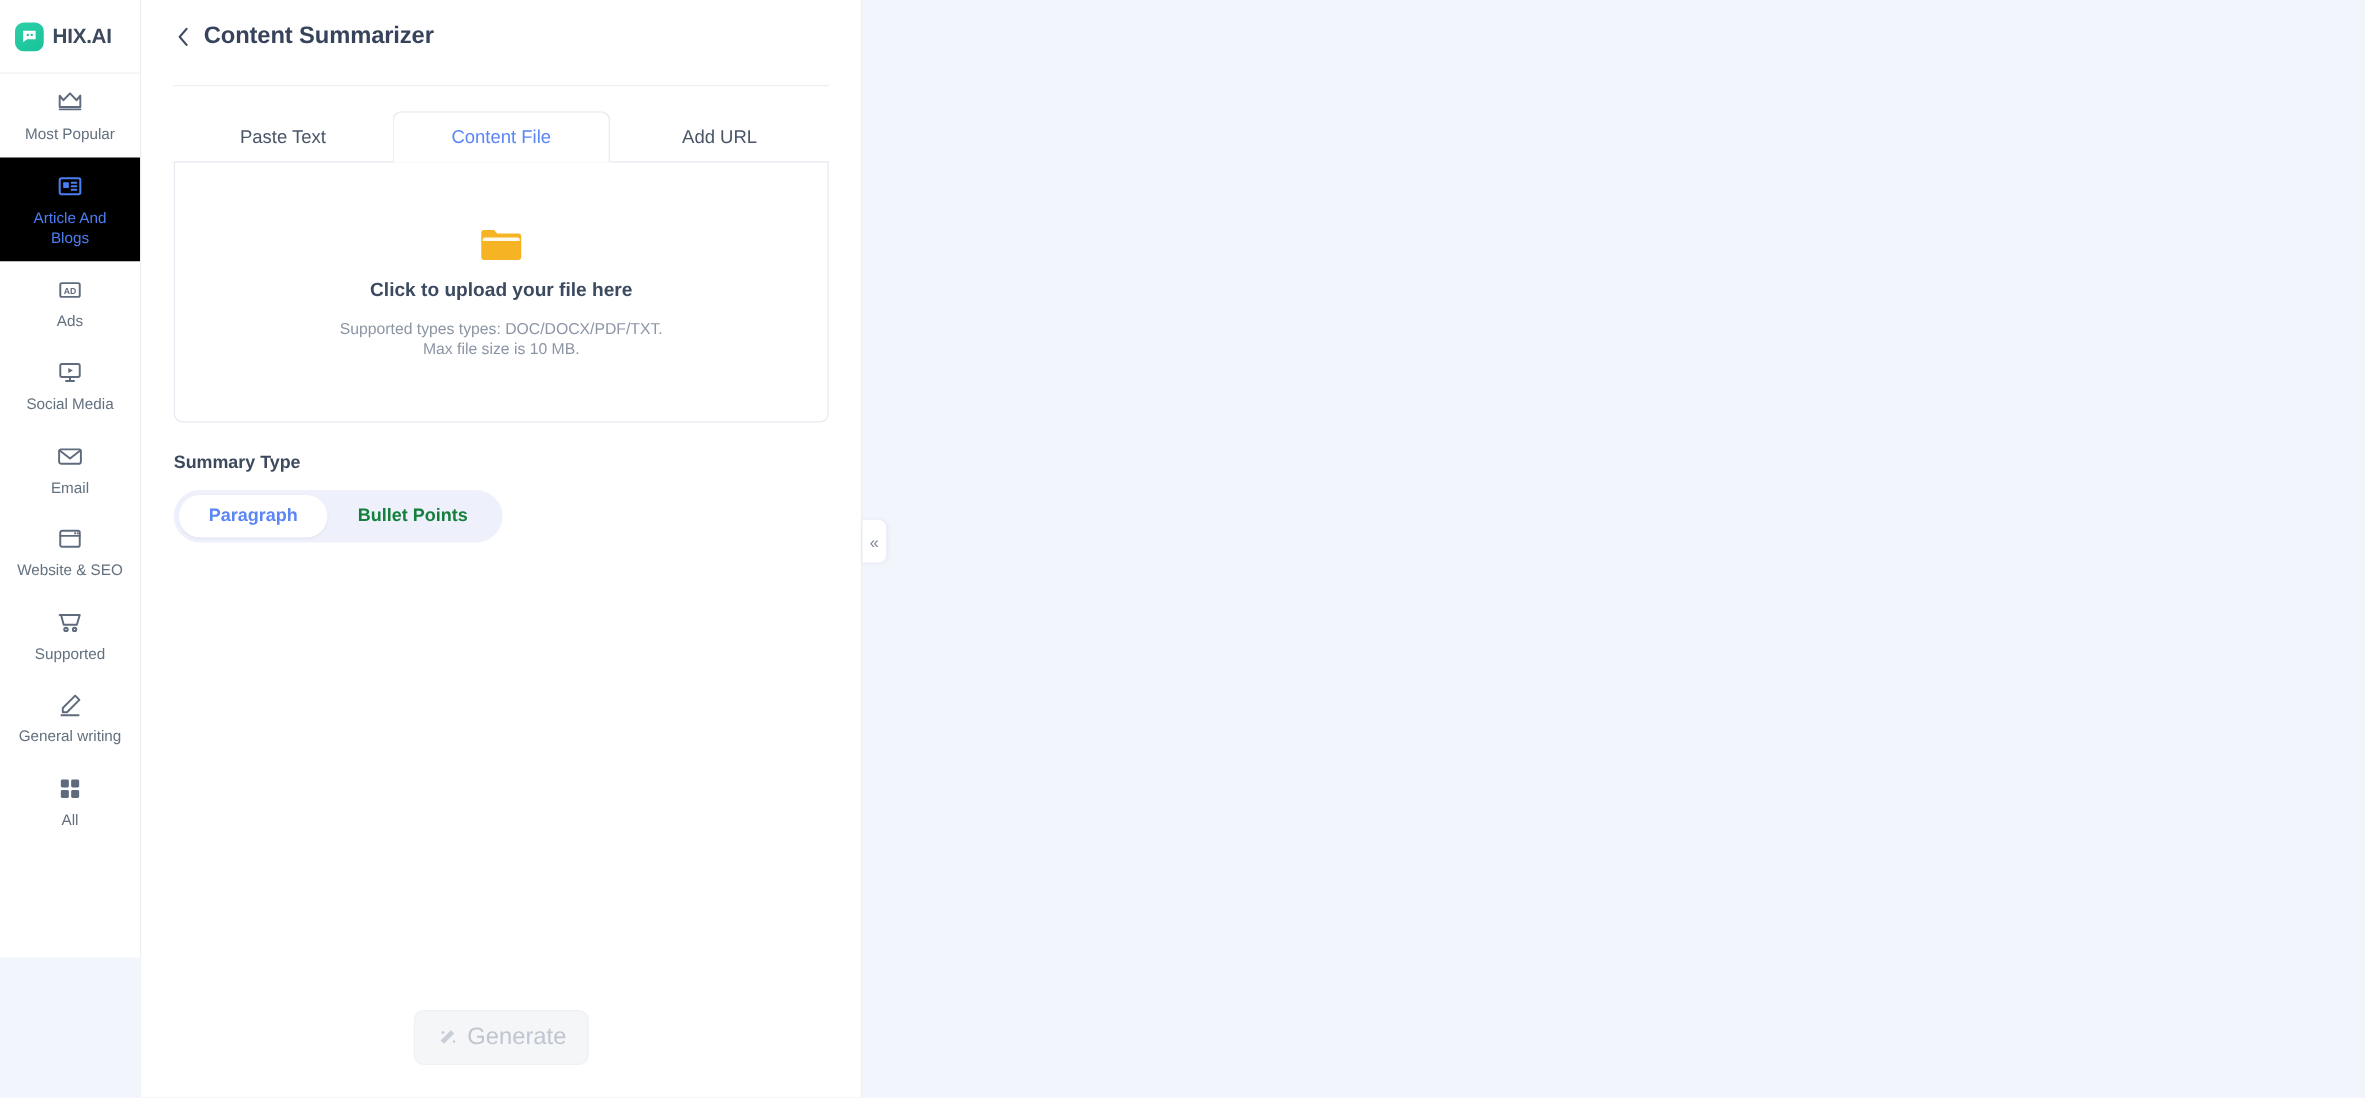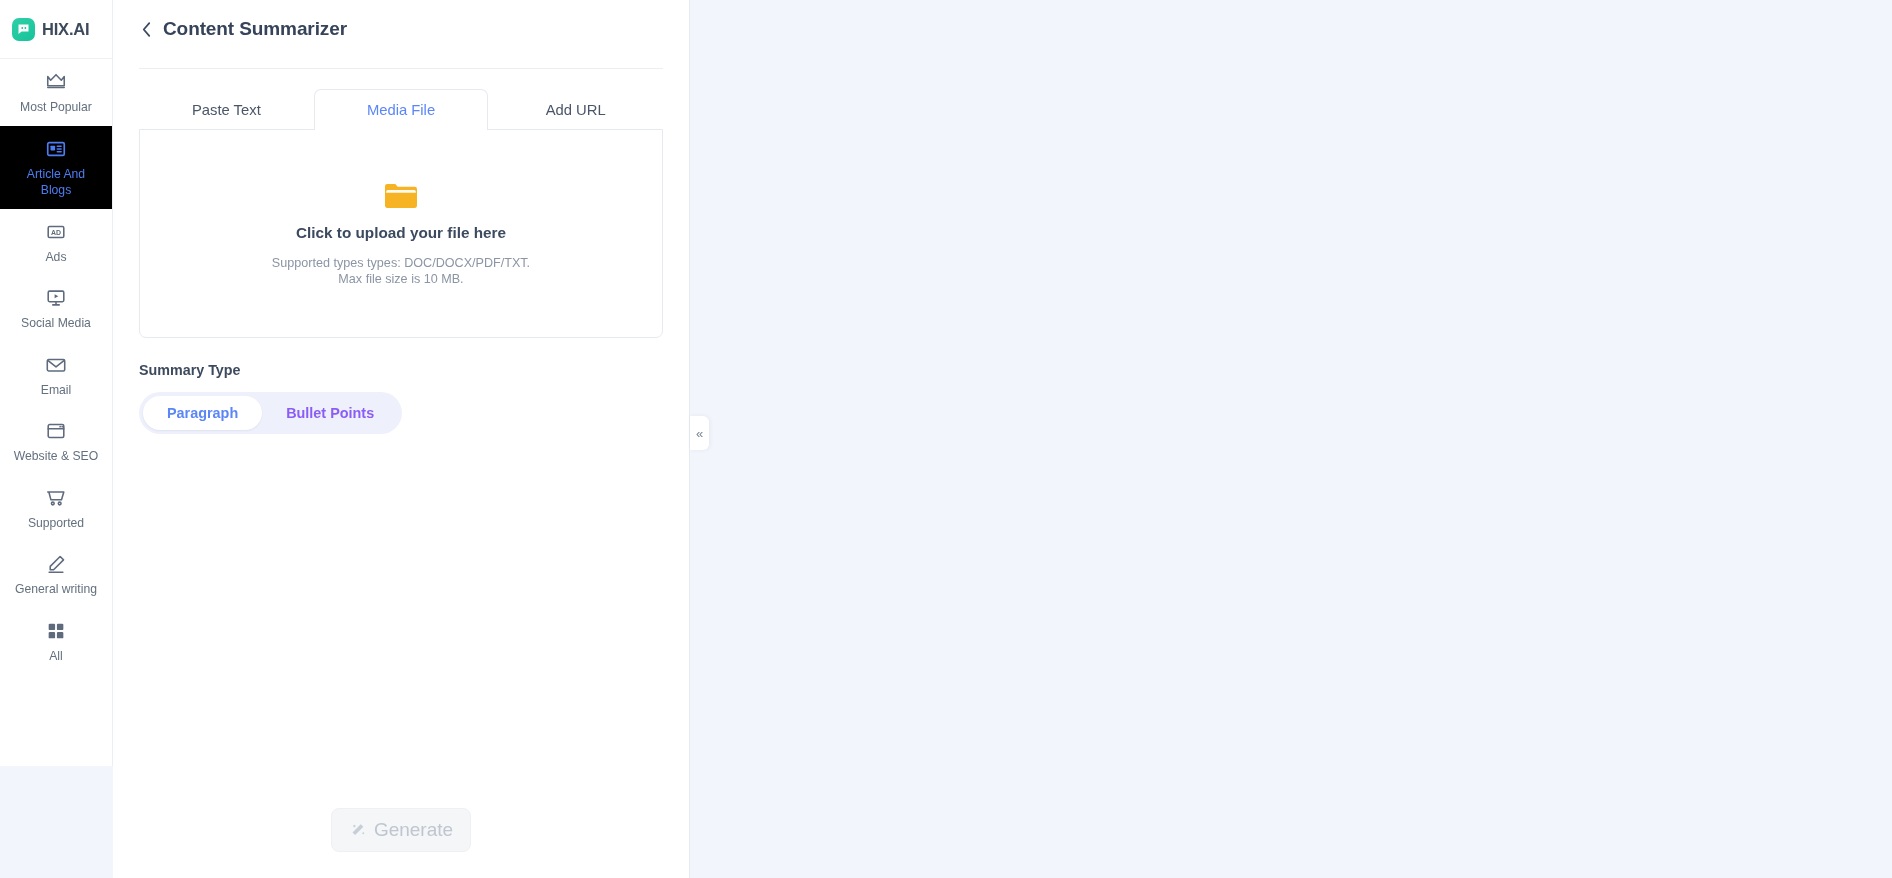--- a/index.html
+++ b/index.html
@@ -222,21 +222,21 @@
     background: #eef1fb;
     border-radius: 22px;
     padding: 4px;
     gap: 0;
   }
   .seg {
     padding: 9px 24px;
     border-radius: 20px;
     font-size: 14.4px;
     font-weight: bold;
-    color: #8b5cf6;
+    color: #15803d;
     cursor: pointer;
     white-space: nowrap;
   }
   .seg.active {
     background: #ffffff;
     color: #5b86f7;
     box-shadow: 0 1px 2px rgba(40,60,110,.07);
   }
 
   
@@ -420,21 +420,21 @@
         <h1 class="panel-title">Content Summarizer</h1>
       </div>
     </div>
 
     <div class="tabs-wrap">
       <div class="tabs">
         <div class="tab">
           <span>Paste Text</span>
         </div>
         <div class="tab active">
-          <span>Media File</span>
+          <span>Content File</span>
         </div>
         <div class="tab">
           <span>Add URL</span>
         </div>
       </div>
 
       <div class="upload-box">
         <span class="folder-icon">
           <svg width="36" height="30" viewBox="0 0 36 30" fill="none">
             <path d="M2 6.2a2.2 2.2 0 0 1 2.2-2.2h8.1l2.4 2.8h17.1A2.2 2.2 0 0 1 34 9v16.6a2.2 2.2 0 0 1-2.2 2.2H4.2A2.2 2.2 0 0 1 2 25.6V6.2z" fill="#f6b425"></path>

